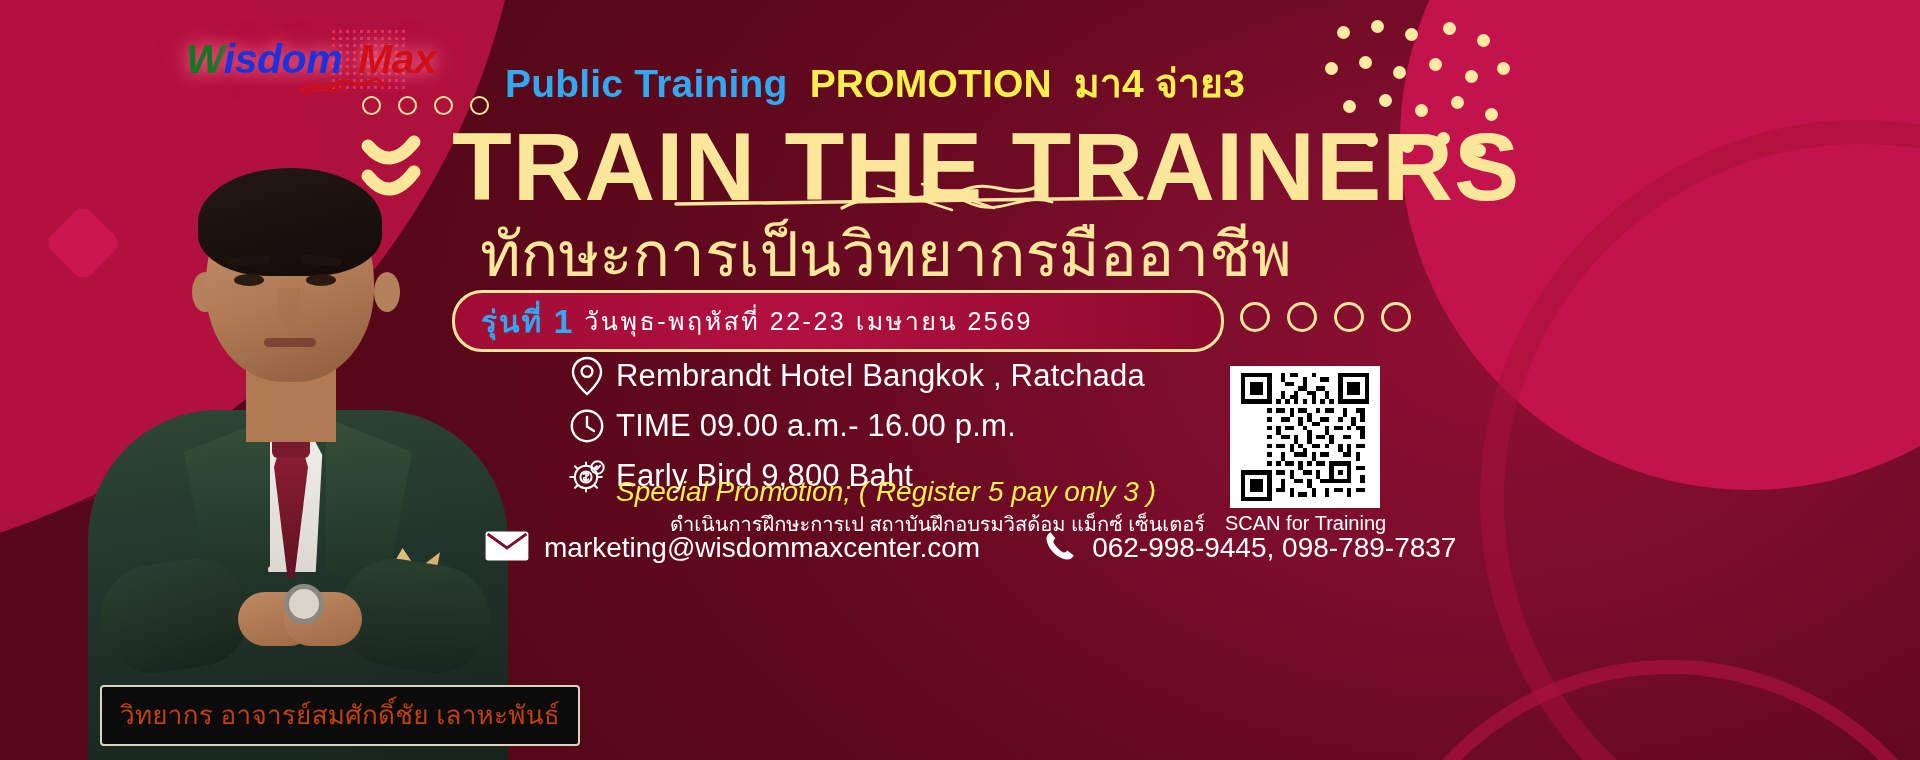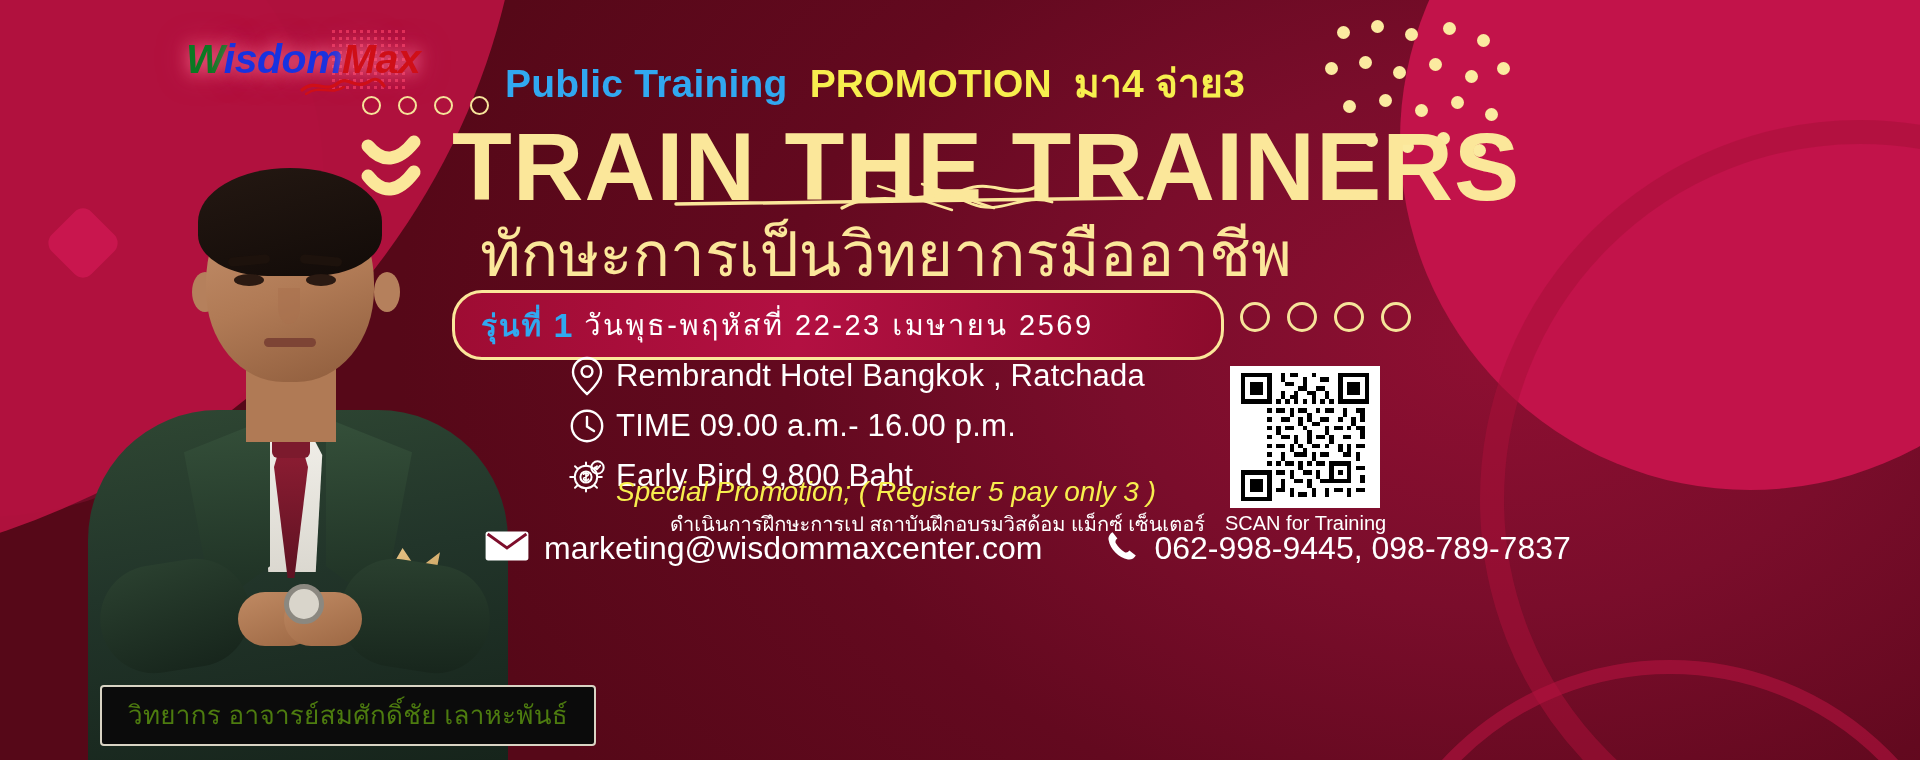--- a/index.html
+++ b/index.html
@@ -136,37 +136,37 @@
     background:linear-gradient(160deg,#c08a63 0%,#9d6844 100%);
   }
   .sp-hand-l{left:150px;} .sp-hand-r{left:196px;}
   .sp-watch{position:absolute;left:196px;top:424px;width:40px;height:40px;border-radius:50%;background:#d9d5cb;border:5px solid #8b8880;}
 
   .nametag {
     position:absolute; left:100px; bottom:14px;
     background:#0b0b0b;
     border:2px solid #d9d4c4;
     border-radius:4px;
-    padding:7px 26px 9px;
-    color:#4d7c0f;
+    padding:7px 18px 9px;
+    color:#c2410c;
     font-size:26px;
     letter-spacing:.3px;
     white-space:nowrap;
     z-index:6;
   }
 
   
   .logo {
     position:absolute; left:186px; top:36px;
     font-size:41px; font-weight:bold; font-style:italic;
     letter-spacing:-.5px; white-space:nowrap;
     text-shadow:0 0 16px rgba(255,120,150,.85), 0 0 30px rgba(255,90,130,.55);
     z-index:7;
   }
-  .logo .g{color:#0a7a23;} .logo .b{color:#1832e0;margin-top:24px;} .logo .r{color:#cf0f17;}
+  .logo .g{color:#0a7a23;} .logo .b{color:#1832e0;margin-top:24px;} .logo .r{color:#cf0f17;margin-left:16px;}
   .logo-underline {
     position:absolute; left:300px; top:74px; width:86px; height:22px;
     z-index:7;
   }
   .logo-dots {
     position:absolute; left:330px; top:28px; width:78px; height:64px;
     background-image:radial-gradient(#e8365f 1.6px, transparent 1.8px);
     background-size:7px 7px;
     opacity:.85; z-index:6;
   }
@@ -200,53 +200,53 @@
     z-index:5;
   }
   .scribble { position:absolute; left:672px; top:178px; z-index:6; }
 
   
   .wave { position:absolute; left:358px; top:128px; z-index:6; }
 
   
   .pill {
     position:absolute; left:452px; top:290px;
-    width:772px; height:70px;
+    width:772px; height:62px;
     border:3px solid #fbe79a;
     border-radius:30px;
     background:linear-gradient(95deg,#9e0c33 0%,#b31042 45%,#8c0b2c 100%);
     display:flex; align-items:center;
     padding:0 26px;
     white-space:nowrap;
     z-index:5;
   }
   .pill .rnd{color:#31a8f0;font-size:30px;font-weight:bold;letter-spacing:2px;}
   .pill .num{color:#31a8f0;font-size:34px;font-weight:bold;margin:0 12px 0 10px;}
-  .pill .dt{color:#ffffff;font-size:29px;letter-spacing:2.5px;}
+  .pill .dt{color:#ffffff;font-size:25px;letter-spacing:2.5px;}
 
   
   .info { position:absolute; left:558px; top:356px; z-index:5; }
   .irow { display:flex; align-items:center; margin-bottom:12px; }
   .irow .ico { width:58px; display:flex; justify-content:center; }
   .irow .txt { color:#ffffff; font-size:31px; letter-spacing:.2px; white-space:nowrap; }
   .promo-note {
     position:absolute; left:616px; top:476px;
     color:#f7ef4e; font-size:28px; font-style:italic; white-space:nowrap; z-index:5;
   }
   .org-note {
     position:absolute; left:670px; top:508px;
     color:#ffffff; font-size:20px; white-space:nowrap; z-index:5;
   }
 
   
   .contact {
     position:absolute; left:484px; top:528px;
     display:flex; align-items:center; gap:14px; z-index:5;
   }
-  .contact .txt{color:#ffffff;font-size:32px;white-space:nowrap;}
+  .contact .txt{color:#ffffff;font-size:28px;white-space:nowrap;}
   .contact .gap{width:34px;}
 
   
   .qrbox {
     position:absolute; left:1230px; top:366px;
     width:150px; height:142px;
     background:#ffffff;
     padding:7px;
     z-index:5;
   }

